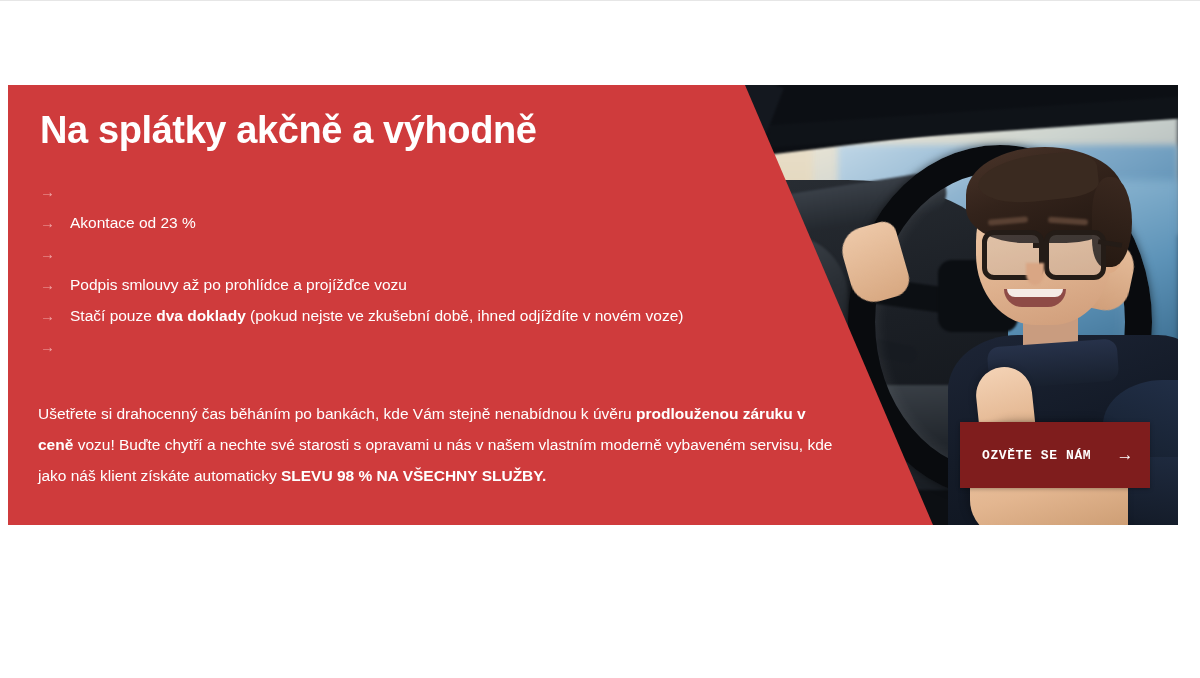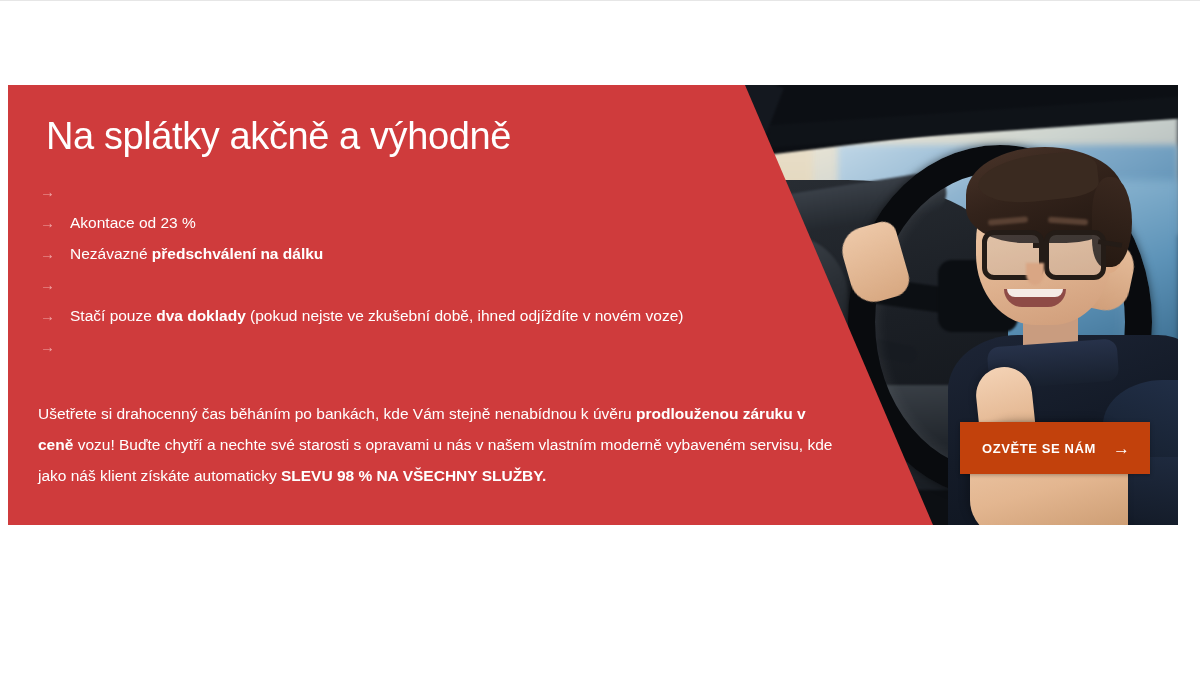--- a/index.html
+++ b/index.html
@@ -424,24 +424,24 @@
   .content {
     position: absolute;
     left: 0; top: 0;
     width: 1170px; height: 440px;
   }
 
   .headline {
     position: absolute;
     left: 30px;
     top: 22px;
-    margin: 8px;
+    margin: 2px;
     color: #ffffff;
     font-size: 38px;
-    font-weight: normal;
+    font-weight: bold;
     letter-spacing: -0.4px;
     white-space: nowrap;
   }
 
   .bullets {
     position: absolute;
     left: 32px;
     top: 98px;
     list-style: none;
     margin: 0;
@@ -474,30 +474,31 @@
     font-size: 15.5px;
     line-height: 31px;
   }
   .paragraph b { font-weight: bold; }
 
   .cta {
     position: absolute;
     left: 952px;
     top: 337px;
     width: 190px;
-    height: 52px;
-    background: #c2410c;
+    height: 66px;
+    background: #7f1d1d;
     border: none;
     cursor: pointer;
     display: flex;
     align-items: center;
     justify-content: space-between;
     padding: 0 20px 0 22px;
     box-sizing: border-box;
     box-shadow: 0 1px 4px rgba(0,0,0,.3);
+    font-family: Liberation Mono, monospace;
   }
   .cta-label {
     color: #ffffff;
     font-size: 13px;
     font-weight: bold;
     letter-spacing: .6px;
     white-space: nowrap;
   }
   .cta-arrow {
     color: #ffffff;
@@ -583,25 +584,25 @@
           <span class="bullet-arrow">→</span>
         </li>
 
         <li class="bullet">
           <span class="bullet-arrow">→</span>
           <span class="bullet-text">Akontace od 23 %</span>
         </li>
 
         <li class="bullet">
           <span class="bullet-arrow">→</span>
-          <span class="bullet-text"><span>Nezávazné </span><b>předschválení na dálku</b></span>
         </li>
 
         <li class="bullet">
           <span class="bullet-arrow">→</span>
+          <span class="bullet-text">Podpis smlouvy až po prohlídce a projížďce vozu</span>
         </li>
 
         <li class="bullet">
           <span class="bullet-arrow">→</span>
           <span class="bullet-text"><span>Stačí pouze </span><b>dva doklady</b><span> (pokud nejste ve zkušební době, ihned odjíždíte v novém voze)</span></span>
         </li>
 
         <li class="bullet">
           <span class="bullet-arrow">→</span>
         </li>

